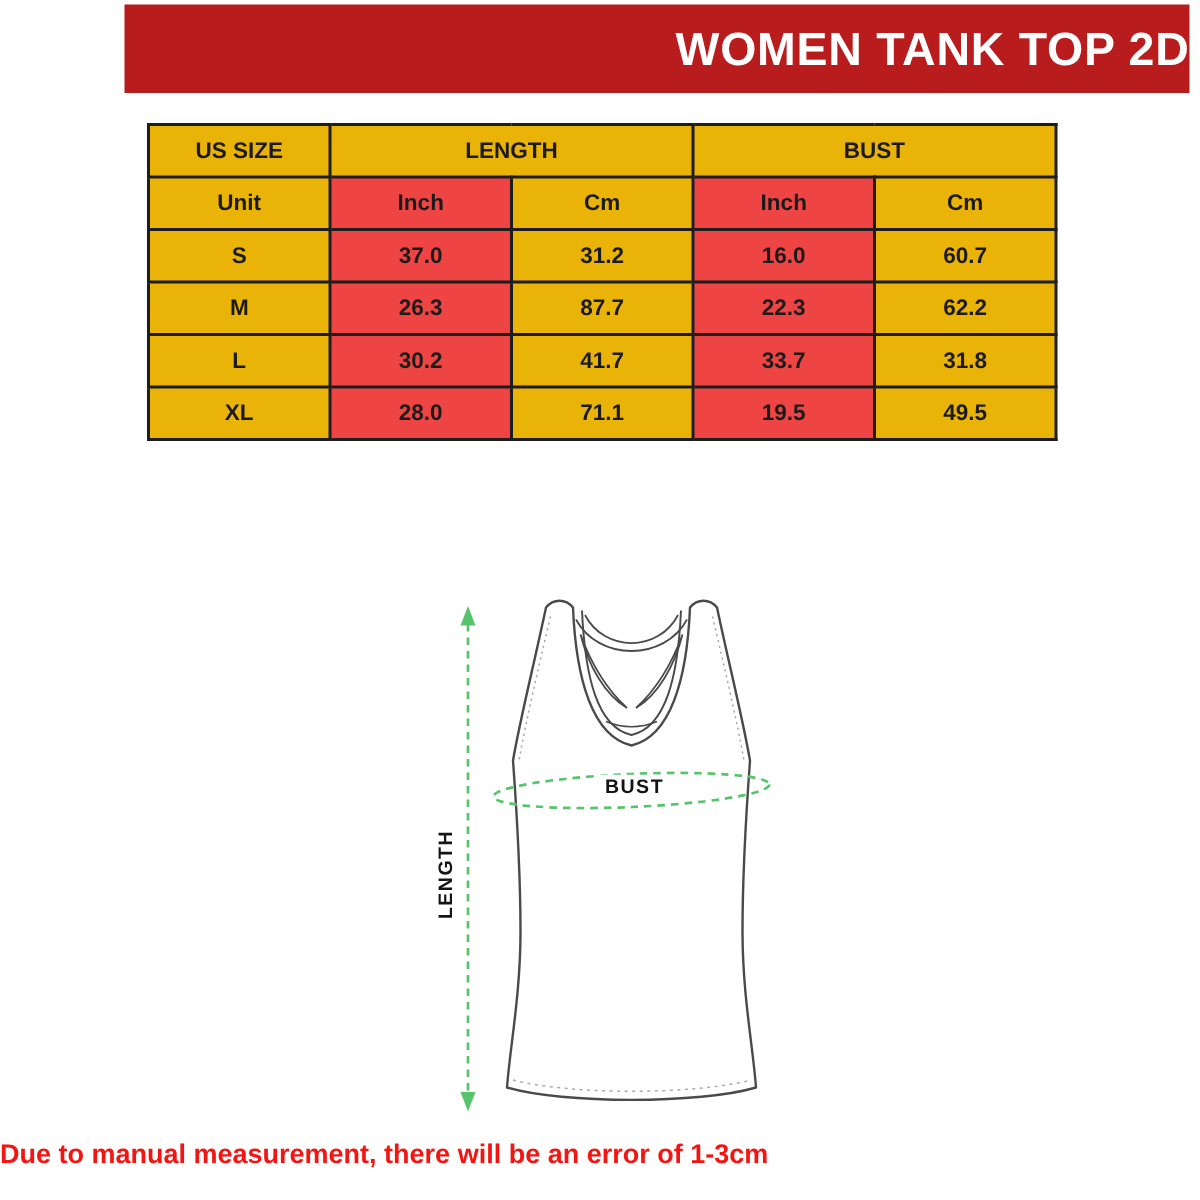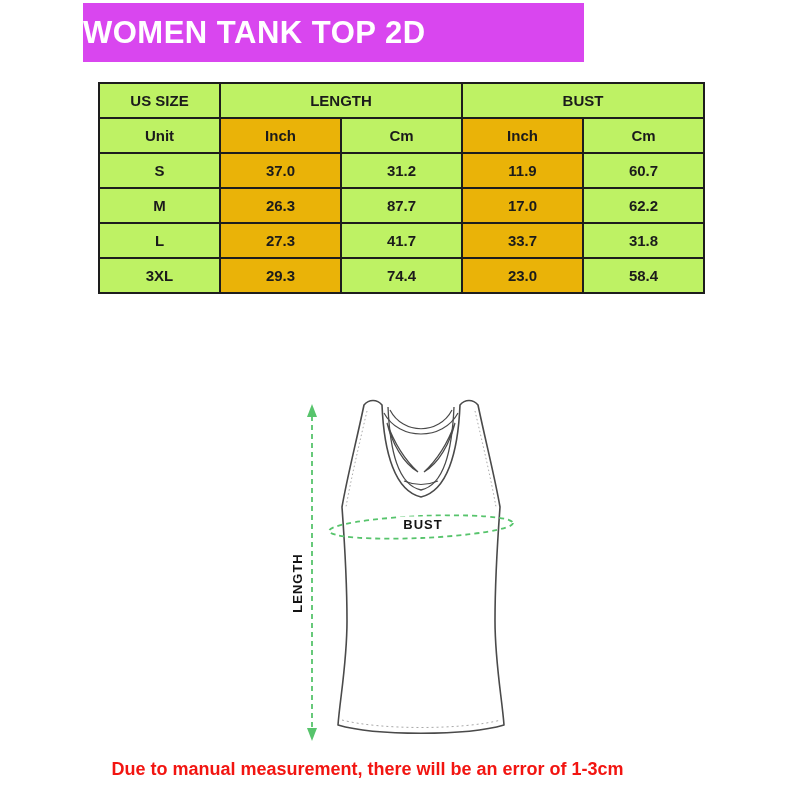--- a/index.html
+++ b/index.html
@@ -6,62 +6,61 @@
   body {
     width:800px; height:800px;
     background:#ffffff;
     font-family:"Liberation Sans", sans-serif;
     position:relative;
     overflow:hidden;
   }
 
   
   .banner {
-    position:absolute; left:83px; top:3px; width:501px; height:59px;
-    background:#d946ef;
-    display:flex; align-items:center; justify-content:flex-start;
+    position:absolute; left:83px; top:3px; width:710px; height:59px;
+    background:#b91c1c;
+    display:flex; align-items:center; justify-content:flex-end;
   }
   .banner-title {
     color:#ffffff; font-weight:bold; font-size:31px; letter-spacing:0.5px;
     white-space:nowrap;
   }
 
   
   table.size-chart {
     position:absolute; left:98px; top:82px; width:607px;
     border-collapse:collapse; table-layout:fixed;
   }
   .size-chart th, .size-chart td {
     border:2px solid #1d1d1d;
     height:33px; padding:0;
     text-align:center; vertical-align:middle;
     font-size:15px; font-weight:bold; color:#1b1b1b;
   }
-  .c-gray  { background:#bef264; }
-  .c-white { background:#eab308; }
+  .c-gray  { background:#eab308; }
+  .c-white { background:#ef4444; }
 
   
   .diagram-svg { position:absolute; left:280px; top:393px; }
   .bust-label {
     position:absolute; left:423px; top:524px;
     transform:translate(-50%,-50%);
     font-size:13px; font-weight:bold; letter-spacing:1px; color:#141414;
     background:#ffffff; padding:0 4px; white-space:nowrap;
   }
   .length-label {
     position:absolute; left:297px; top:583px;
     transform:translate(-50%,-50%) rotate(-90deg);
     font-size:13px; font-weight:bold; letter-spacing:1px; color:#141414;
     white-space:nowrap;
   }
 
   
   .footer-note {
     position:absolute; left:0; top:759px; width:735px;
-    text-align:center;
     font-size:18px; font-weight:bold; color:#f21511;
   }
 </style>
 </head>
 <body>
 
 <div class="banner">
   <span class="banner-title">WOMEN TANK TOP 2D</span>
 </div>
 
@@ -78,43 +77,43 @@
       <th class="c-gray">Cm</th>
       <th class="c-white">Inch</th>
       <th class="c-gray">Cm</th>
     </tr>
   </thead>
   <tbody>
     <tr>
       <td class="c-gray">S</td>
       <td class="c-white">37.0</td>
       <td class="c-gray">31.2</td>
-      <td class="c-white">11.9</td>
+      <td class="c-white">16.0</td>
       <td class="c-gray">60.7</td>
     </tr>
     <tr>
       <td class="c-gray">M</td>
       <td class="c-white">26.3</td>
       <td class="c-gray">87.7</td>
-      <td class="c-white">17.0</td>
+      <td class="c-white">22.3</td>
       <td class="c-gray">62.2</td>
     </tr>
     <tr>
       <td class="c-gray">L</td>
-      <td class="c-white">27.3</td>
+      <td class="c-white">30.2</td>
       <td class="c-gray">41.7</td>
       <td class="c-white">33.7</td>
       <td class="c-gray">31.8</td>
     </tr>
     <tr>
-      <td class="c-gray">3XL</td>
-      <td class="c-white">29.3</td>
-      <td class="c-gray">74.4</td>
-      <td class="c-white">23.0</td>
-      <td class="c-gray">58.4</td>
+      <td class="c-gray">XL</td>
+      <td class="c-white">28.0</td>
+      <td class="c-gray">71.1</td>
+      <td class="c-white">19.5</td>
+      <td class="c-gray">49.5</td>
     </tr>
   </tbody>
 </table>
 
 <svg class="diagram-svg" width="245" height="362" viewBox="0 0 245 362">
 
   <g fill="#ffffff" stroke="#4a4a4a" stroke-width="1.6" stroke-linejoin="round">
     <path d="M 84,12
              C 76,50 67,85 62,114
              C 65,155 67,190 67,228

